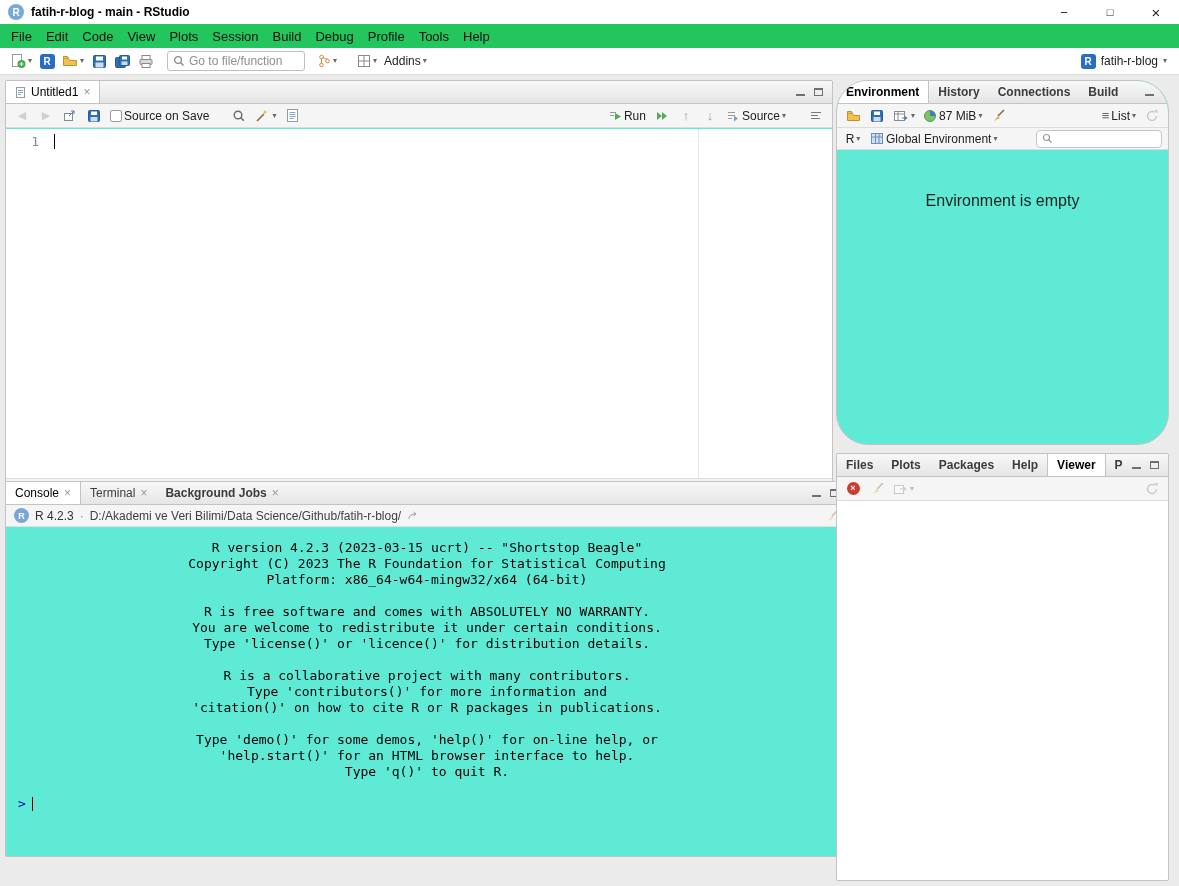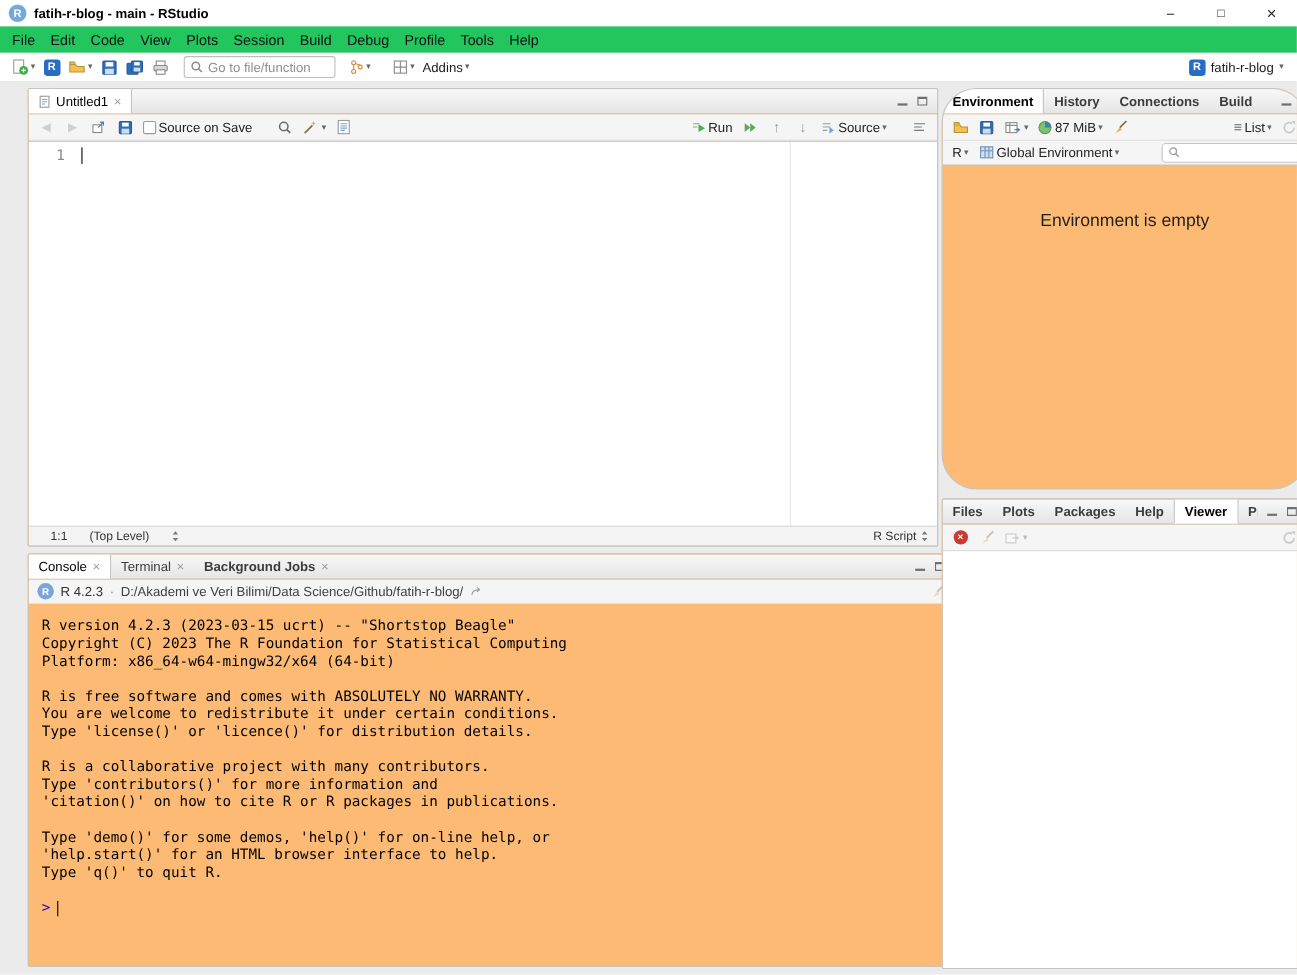--- a/index.html
+++ b/index.html
@@ -21,23 +21,23 @@
   .sep-sp{width:10px;}
   .goto-box{display:flex;align-items:center;gap:4px;width:138px;height:20px;border:1px solid #bfbfbf;border-radius:3px;background:#fff;padding:0 5px;margin:0 8px;}
   .goto-box input{border:none;outline:none;flex:1;font-family:"Liberation Sans",sans-serif;font-size:12px;color:#333;min-width:0;background:transparent;}
   .goto-box input::placeholder{color:#8f8f8f;}
   .cube{width:15px;height:15px;border-radius:3px;background:#276dc3;color:#fff;font-size:10px;font-weight:bold;display:flex;align-items:center;justify-content:center;}
   .label12{font-size:12px;color:#222;}
   .proj-btn{margin-left:auto;display:flex;align-items:center;gap:5px;padding-right:4px;}
 
   
   .workspace{position:absolute;top:75px;left:0;width:1179px;height:811px;background:#ebebeb;}
-  .pane{position:absolute;background:#fdba74;border:1px solid #c3c3c3;border-radius:2px;overflow:hidden;margin-left:20px;}
+  .pane{position:absolute;background:#5eead4;border:1px solid #c3c3c3;border-radius:2px;overflow:hidden;}
   #pane-source{left:5px;top:5px;width:828px;height:417px;}
-  #pane-console{left:5px;top:428px;width:844px;height:376px;}
+  #pane-console{left:5px;top:406px;width:844px;height:376px;text-align:center;}
   #pane-env{left:836px;top:5px;width:333px;height:365px;border-radius:32px;}
   #pane-files{left:836px;top:378px;width:333px;height:428px;}
 
   .tabbar{height:23px;background:linear-gradient(#f8f8f8,#e5e5e5);border-bottom:1px solid #c3c3c3;display:flex;align-items:stretch;}
   .tab{padding:0 9px;display:flex;align-items:center;gap:5px;font-size:12px;color:#3c3c3c;white-space:nowrap;}
   .tab.active{background:#fff;border-left:1px solid #c3c3c3;border-right:1px solid #c3c3c3;color:#000;}
   .tab.active:first-child{border-left:none;}
   .tab-close{color:#999;font-size:12px;line-height:1;}
   .tab-trunc{max-width:20px;overflow:hidden;padding-right:0;}
   .pane-winbtns{margin-left:auto;display:flex;align-items:center;gap:9px;padding:0 9px;}

